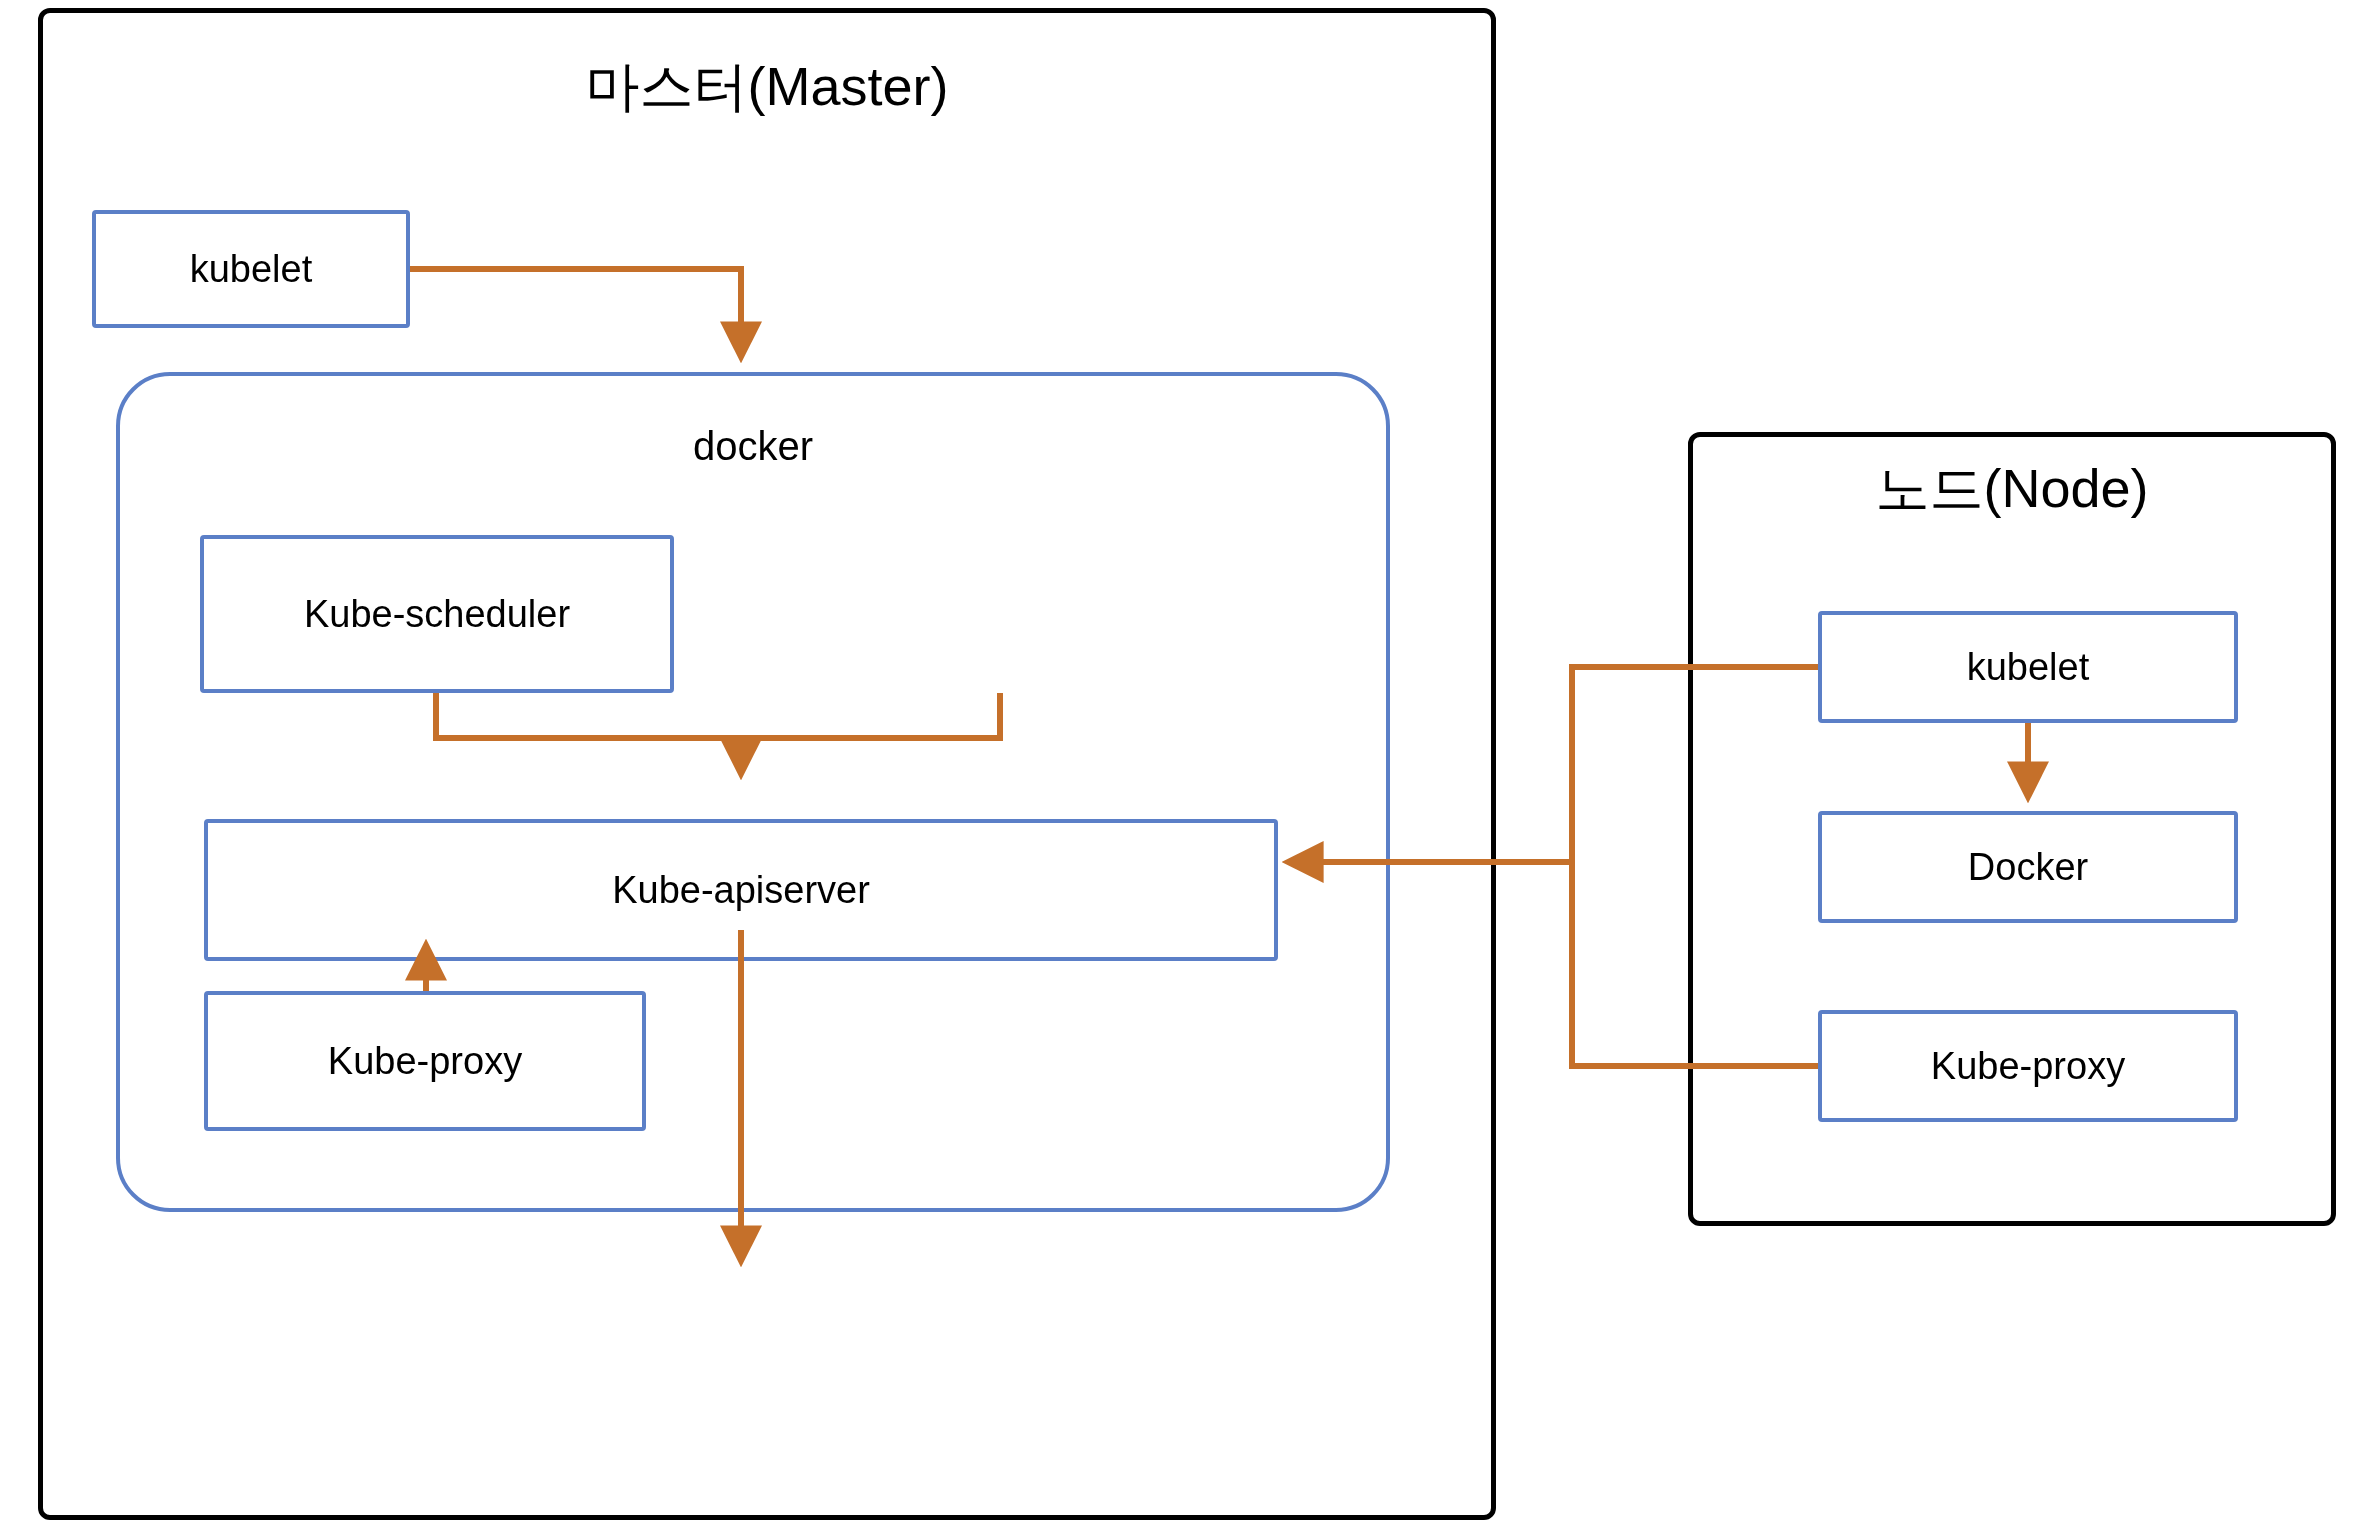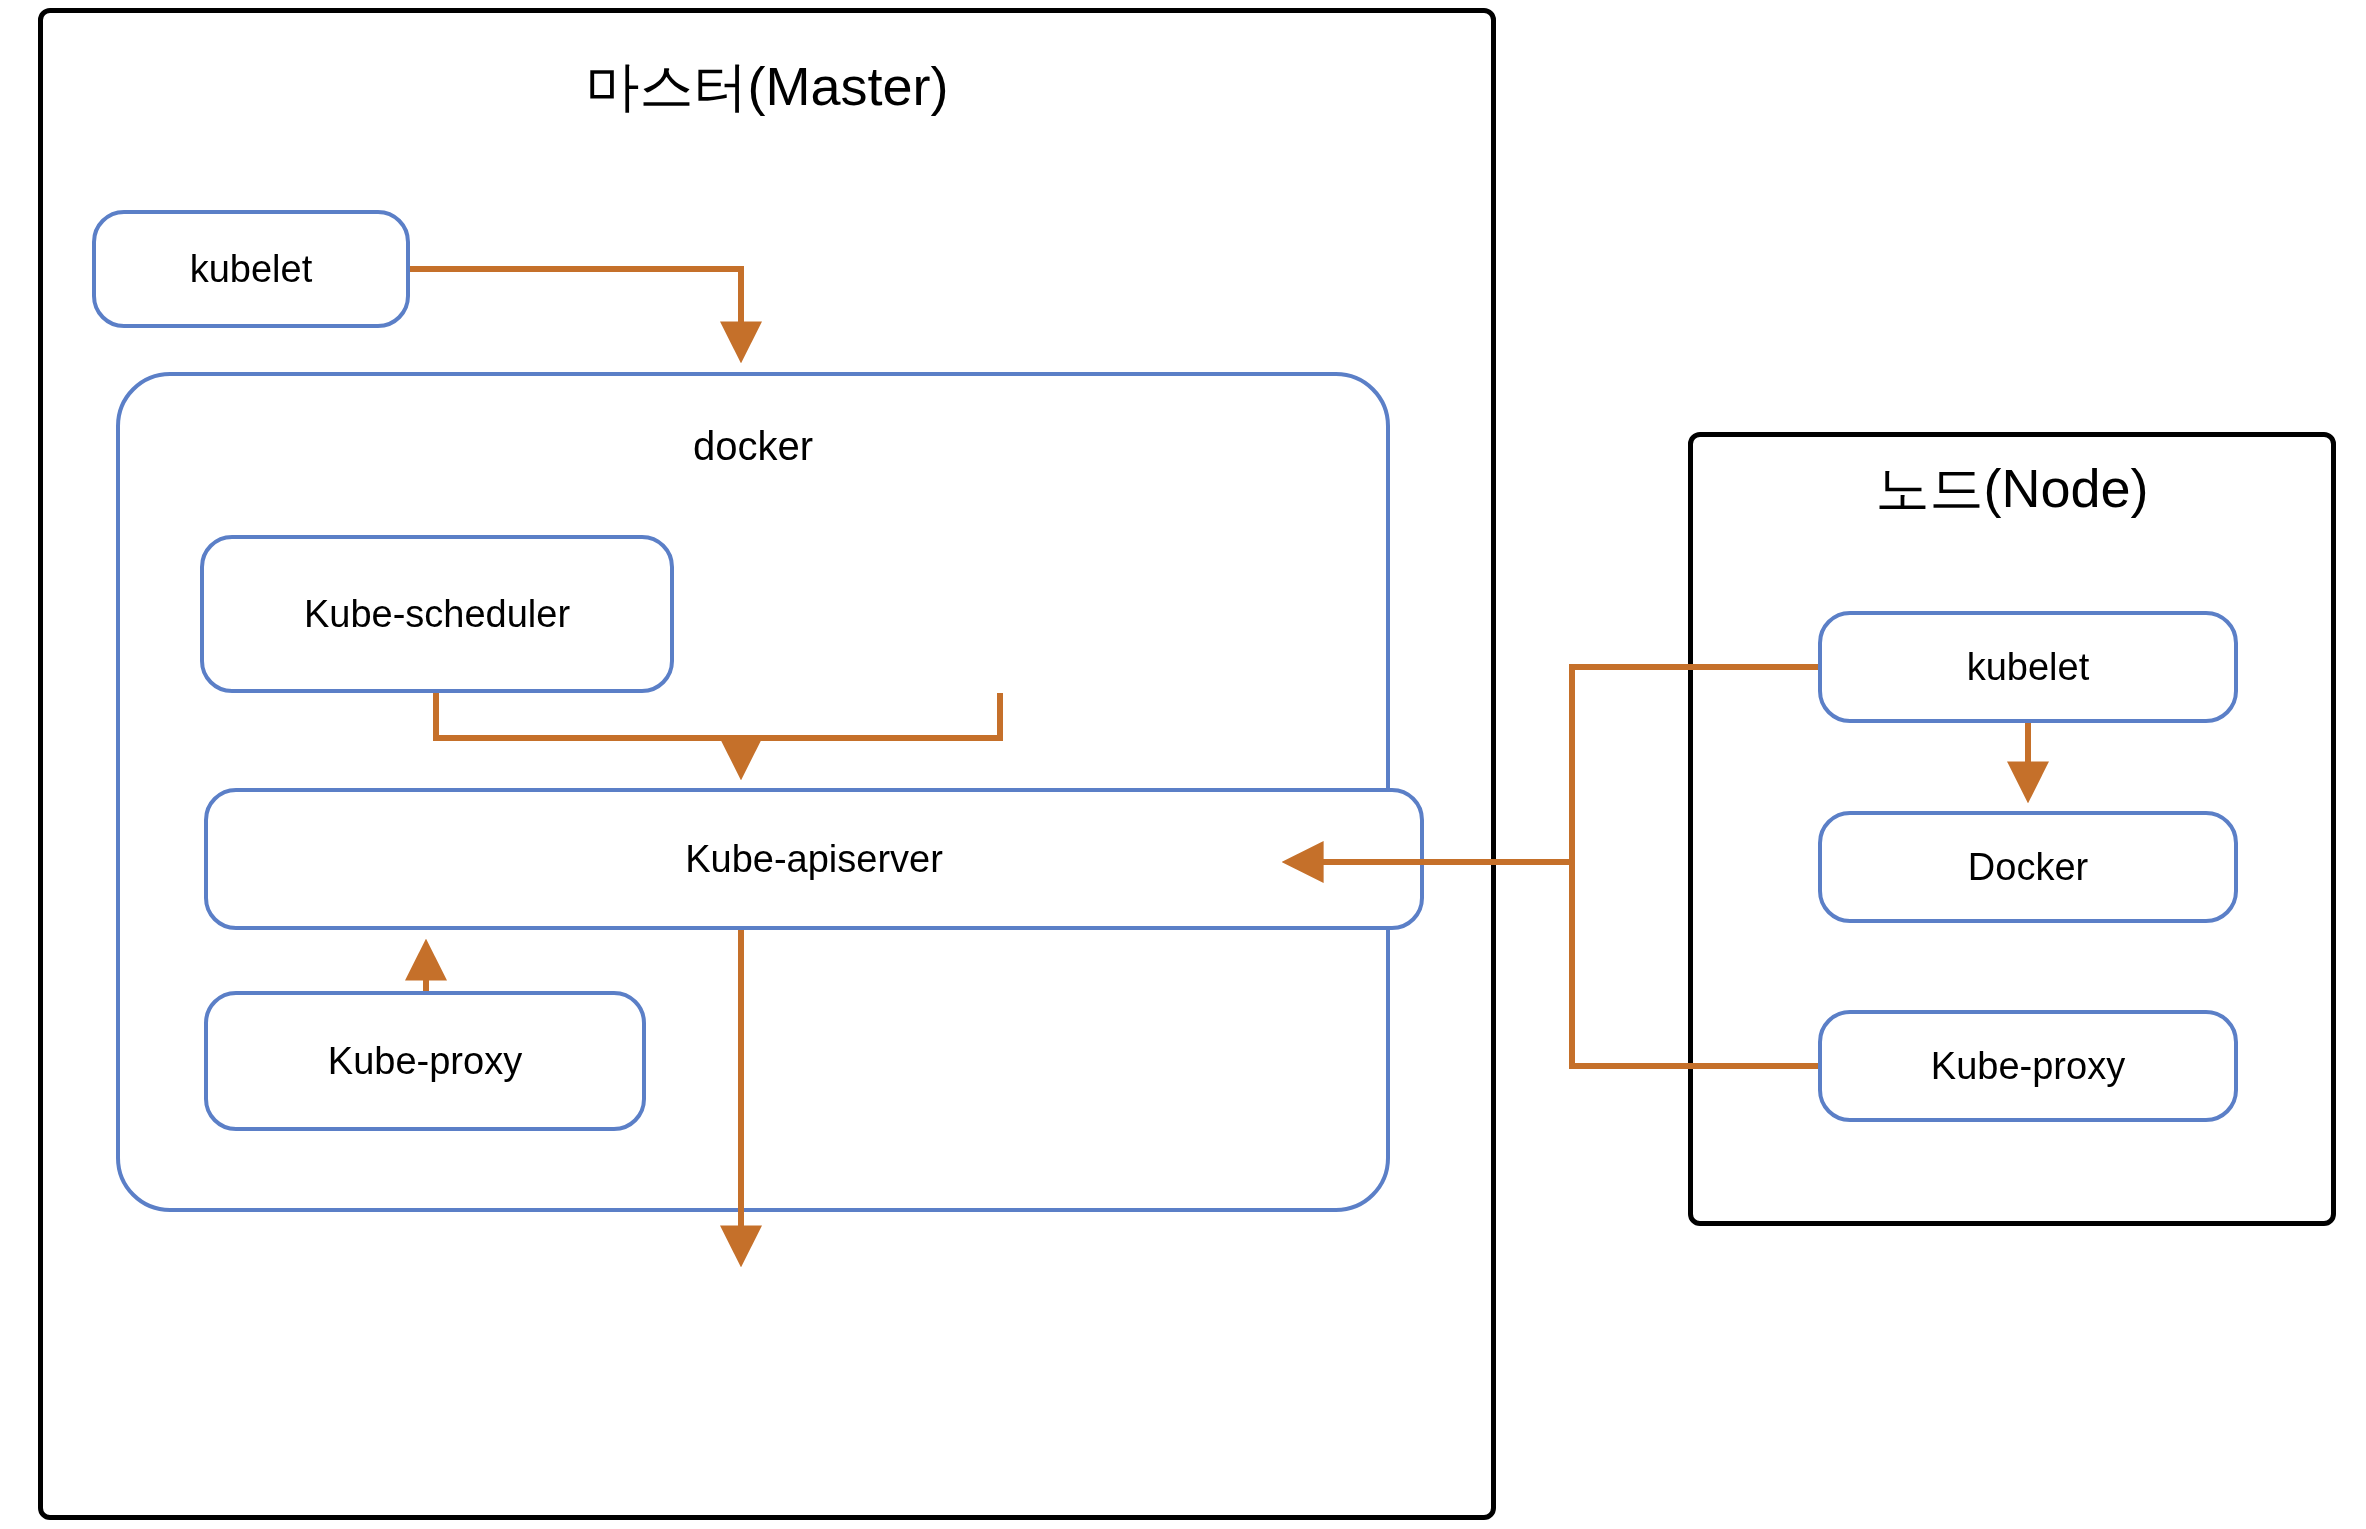--- a/index.html
+++ b/index.html
@@ -72,38 +72,38 @@
     width: 1274px;
     text-align: center;
     font-size: 40px;
     color: #000000;
   }
 
   
   .box {
     position: absolute;
     border: 4px solid #5B7FC7;
-    border-radius: 32px;
+    border-radius: 4px;
     box-sizing: border-box;
     background: #ffffff;
     display: flex;
     align-items: center;
     justify-content: center;
     text-align: center;
     color: #000000;
     font-size: 38px;
     line-height: 1.22;
     padding: 4px 10px;
   }
 
   
   #box-kubelet-master      { left: 92px;  top: 210px;  width: 318px; height: 118px; }
   #box-kube-scheduler      { left: 200px; top: 535px;  width: 474px; height: 158px; }
   #box-kube-controller     { left: 718px; top: 529px;  width: 560px; height: 164px; }
-  #box-kube-apiserver      { left: 204px; top: 788px;  width: 1220px; height: 142px; }
+  #box-kube-apiserver      { left: 204px; top: 819px;  width: 1074px; height: 142px; }
   #box-kube-proxy-master   { left: 204px; top: 991px;  width: 442px; height: 140px; }
   #box-etcd                { left: 204px; top: 1276px; width: 1074px; height: 140px; }
 
   
   #box-kubelet-node        { left: 1818px; top: 611px;  width: 420px; height: 112px; }
   #box-docker-node         { left: 1818px; top: 811px;  width: 420px; height: 112px; }
   #box-kube-proxy-node     { left: 1818px; top: 1010px; width: 420px; height: 112px; }
 
   
   #connectors {

